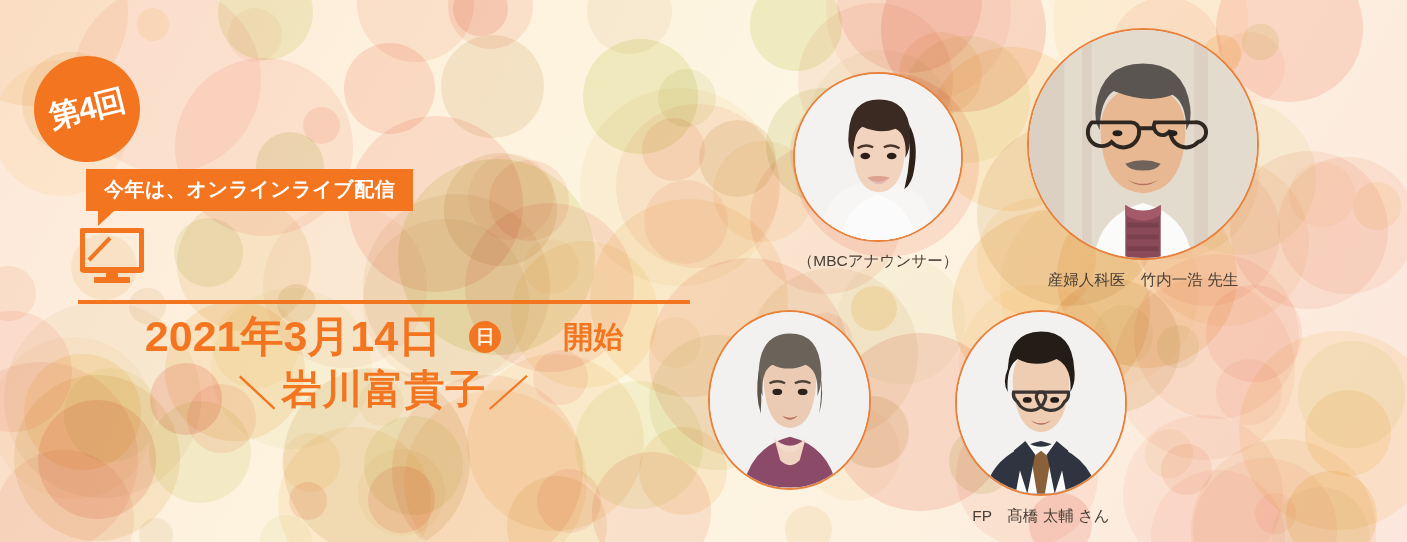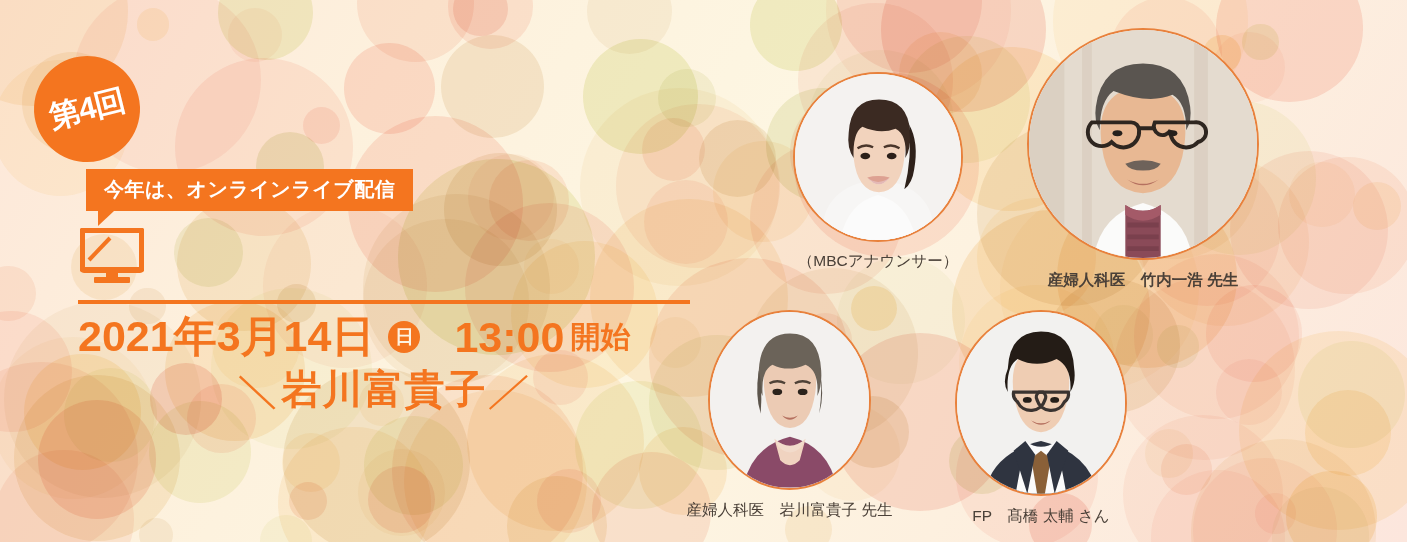--- a/index.html
+++ b/index.html
@@ -79,22 +79,22 @@
   }
 
   #divider {
     position:absolute; left:78px; top:300px;
     width:612px; height:4px; background:#f4751f;
   }
 
   #date-row {
     position:absolute; left:78px; top:308px;
     width:612px;
-    display:flex; align-items:center; 
-    gap:6px; white-space:nowrap;
+    display:flex; align-items:center; justify-content:center;
+    gap:20px; white-space:nowrap;
   }
   .d-big { color:#f4751f; font-size:43px; font-weight:bold; letter-spacing:0; }
   .d-sm  { color:#f4751f; font-size:30px; font-weight:bold; }
   #day-chip {
     width:32px; height:32px; border-radius:50%;
     background:#f4751f; color:#fdf2e2;
     display:inline-flex; align-items:center; justify-content:center;
     font-size:19px; font-weight:bold;
     margin:0 8px;
   }
@@ -311,21 +311,20 @@
     </div>
 
     <div id="divider"></div>
 
     <div id="date-row">
       <span class="d-big">2021年3月14日</span>
       <span id="day-chip">
         <span>日</span>
       </span>
       <span id="time-gap"></span>
-      <span class="d-big">13:00</span>
       <span class="d-sm">開始</span>
     </div>
 
     <div id="free-row">
       <span class="slash l">＼</span><span>岩川富貴子</span><span class="slash r">／</span>
     </div>
   </div>
 
   <div class="portrait" style="left:793px; top:72px;">
     <div class="pframe" style="width:170px;height:170px;">
@@ -364,21 +363,21 @@
         <ellipse cx="90" cy="105" rx="5" ry="3" fill="#25201c"></ellipse>
         <ellipse cx="146" cy="105" rx="5" ry="3" fill="#25201c"></ellipse>
         <path d="M98 136 q18 -7 36 0 q-4 7 -18 7 q-14 0 -18 -7z" fill="#6e625a"></path>
         <path d="M100 152 q16 9 32 0 q-16 12 -32 0z" fill="#b5705f"></path>
         <path d="M66 232 q6 -44 50 -56 q44 12 50 56z" fill="#fbfbfa"></path>
         <path d="M98 178 q18 12 36 0 l0 54 l-36 0z" fill="#8a4a58"></path>
         <path d="M98 178 q18 12 36 0 l0 10 q-18 12 -36 0z" fill="#a45a68"></path>
         <path d="M100 196 h32 v5 h-32z M100 208 h32 v5 h-32z M100 220 h32 v5 h-32z" fill="#6d3845" opacity="0.55"></path>
       </svg>
     </div>
-    <div class="pcap" style="top:242px;font-weight:bold;">
+    <div class="pcap" style="top:242px;">
       <div>産婦人科医　竹内一浩 先生</div>
     </div>
   </div>
 
   <div class="portrait" style="left:708px; top:310px;">
     <div class="pframe" style="width:163px;height:180px;">
       <svg class="ph" viewBox="0 0 163 180" preserveAspectRatio="xMidYMid slice">
         <rect width="163" height="180" fill="#f3f1ef"></rect>
         <path d="M56 82 q-6 -44 26 -46 q32 2 26 46 q-5 36 -26 37 q-21 -1 -26 -37z" fill="#eccbb4"></path>
         <path d="M50 60 q2 -38 32 -38 q30 0 32 38 q1 16 -4 26 q2 -26 -12 -32 q-18 8 -34 0 q-12 6 -10 32 q-6 -10 -4 -26z" fill="#6b6359"></path>
@@ -387,23 +386,20 @@
         <ellipse cx="69" cy="82" rx="5" ry="3.2" fill="#2b231c"></ellipse>
         <ellipse cx="95" cy="82" rx="5" ry="3.2" fill="#2b231c"></ellipse>
         <path d="M61 73 q8 -4 16 0" stroke="#4f4237" stroke-width="2.4" fill="none"></path>
         <path d="M87 73 q8 -4 16 0" stroke="#4f4237" stroke-width="2.4" fill="none"></path>
         <path d="M74 106 q8 5 16 0 q-8 9 -16 0z" fill="#b5705f"></path>
         <path d="M34 180 q8 -42 48 -52 q40 10 48 52z" fill="#8a4a68"></path>
         <path d="M66 130 q16 14 32 0 l-6 22 q-10 10 -20 0z" fill="#f0d3c0"></path>
         <path d="M66 130 q16 14 32 0 l-4 8 q-12 12 -24 0z" fill="#fff" opacity="0.18"></path>
       </svg>
     </div>
-    <div class="pcap" style="top:190px;">
-      <div>産婦人科医　岩川富貴子 先生</div>
-    </div>
   </div>
 
   <div class="portrait" style="left:955px; top:310px;">
     <div class="pframe" style="width:172px;height:186px;">
       <svg class="ph" viewBox="0 0 172 186" preserveAspectRatio="xMidYMid slice">
         <rect width="172" height="186" fill="#f2f1ef"></rect>
         <path d="M58 84 q-6 -46 28 -48 q34 2 28 48 q-6 38 -28 39 q-22 -1 -28 -39z" fill="#efcdb3"></path>
         <path d="M52 58 q2 -38 34 -38 q32 0 34 38 q2 14 -4 24 q2 -26 -14 -34 q-20 10 -40 0 q-12 8 -10 34 q-6 -10 -0 -24z" fill="#241c16"></path>
         <path d="M58 82 m0 0 h30 a6 6 0 0 1 2 8 a15 15 0 0 1 -28 2 a10 10 0 0 1 -4 -10z" fill="none" stroke="#3a3330" stroke-width="3.4"></path>
         <path d="M114 82 h-30 a6 6 0 0 0 -2 8 a15 15 0 0 0 28 2 a10 10 0 0 0 4 -10z" fill="none" stroke="#3a3330" stroke-width="3.4"></path>

